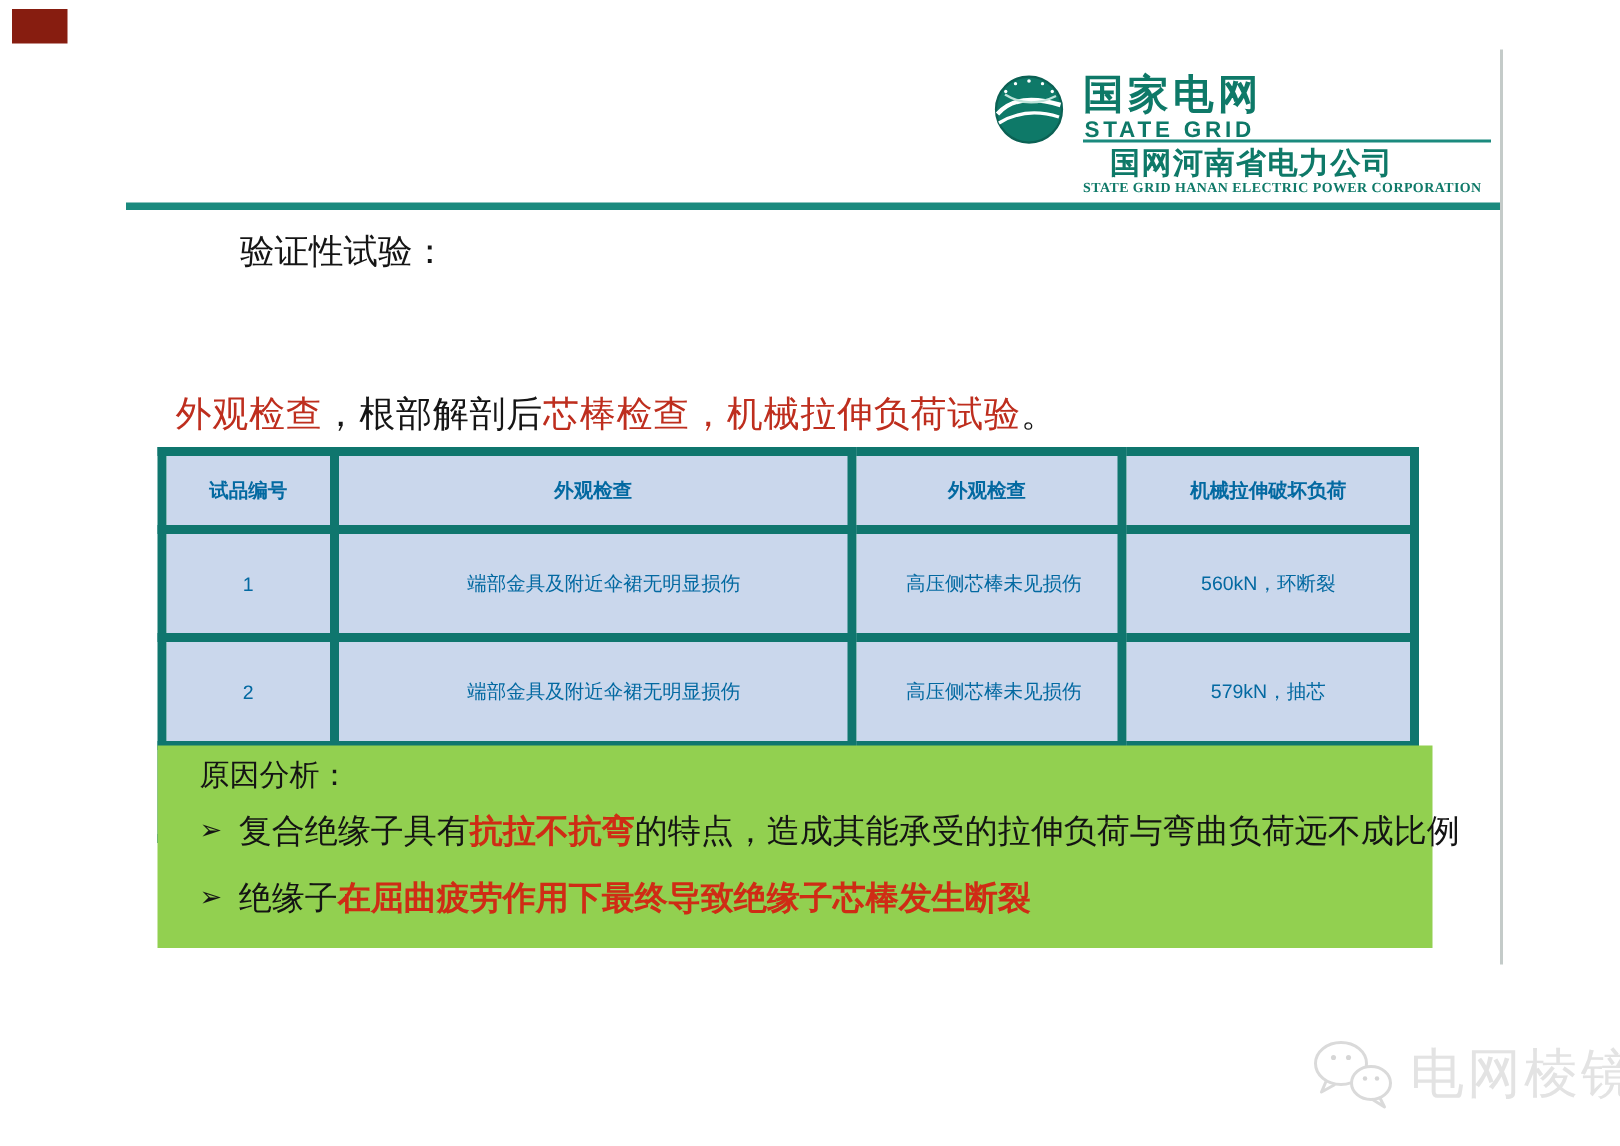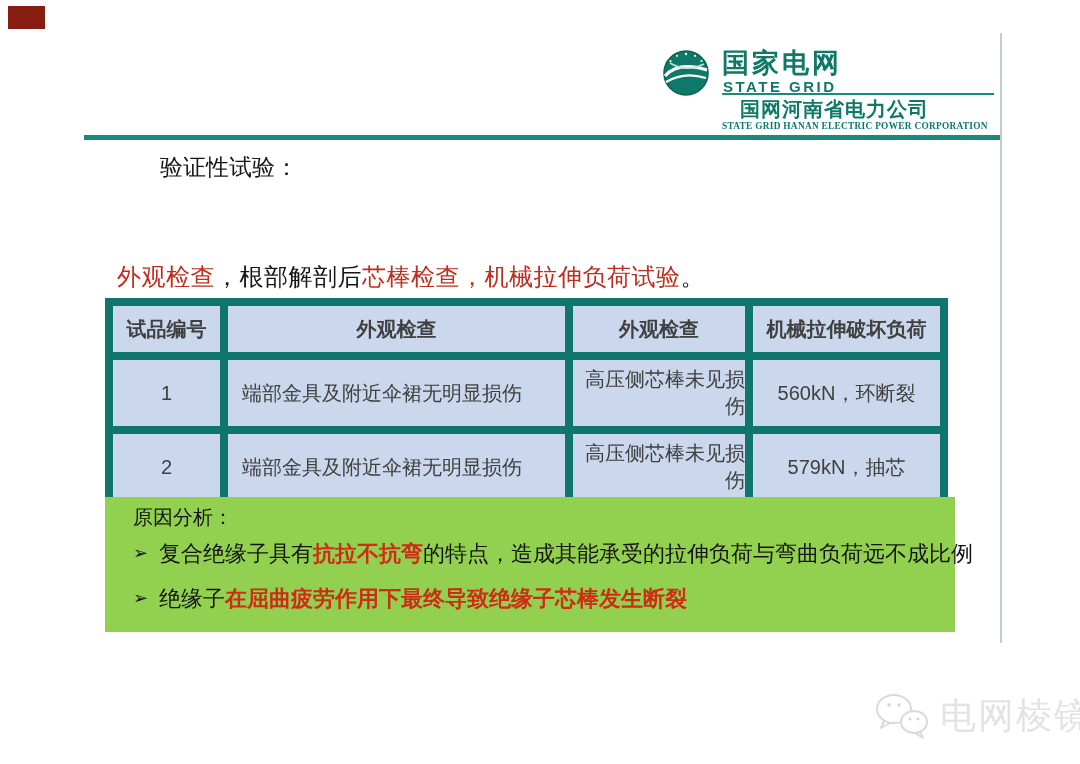--- a/index.html
+++ b/index.html
@@ -31,27 +31,27 @@
   
   .analysis-heading{left:160px;top:156px;font-size:23px;color:#151515;}
   .para{font-size:24px;letter-spacing:.5px;color:#151515;}
   .para .red{color:var(--red,#BE2E1E);}
   .para-line1{left:137px;top:199px;}
   .para-line2{left:117px;top:233px;margin-top:32px;}
 
   
   .results-table{position:absolute;left:105px;top:298px;width:835px;border-collapse:collapse;table-layout:fixed;}
   .results-table td,.results-table th{
-    border:8px solid #0f766e;background:var(--table_bg,#CAD7EC);
-    font-size:20px;color:#404040;padding:0;overflow:hidden;
+    border:6px solid #0f766e;background:var(--table_bg,#CAD7EC);
+    font-size:13px;color:#0369a1;padding:0;overflow:hidden;
   }
   .results-table th{height:46px;font-weight:bold;text-align:center;}
   .results-table td{height:66px;text-align:center;}
-  .results-table td.c2{text-align:left;padding-left:14px;margin-left:44px;}
-  .results-table td.c3{text-align:right;padding-left:9px;}
+  .results-table td.c2{text-align:center;padding-left:14px;margin-left:44px;}
+  .results-table td.c3{text-align:center;padding-left:9px;}
   .results-table tr.cut td{height:56px;}
 
   
   .green-box{left:105px;top:497px;width:850px;height:135px;background:var(--green,#92D050);}
   .green-box .gb-heading{position:absolute;left:28px;top:10px;font-size:20px;color:#141414;line-height:1;white-space:nowrap;}
   .green-box .bullet{position:absolute;left:28px;font-size:22px;color:#141414;line-height:1;white-space:nowrap;}
   .green-box .bullet .marker{font-size:18px;margin-right:11px;position:relative;top:-2px;}
   .green-box .bullet-1{top:46px;}
   .green-box .bullet-2{top:91px;}
   .green-box .red{color:var(--box_red,#CF2C15);font-weight:bold;}

